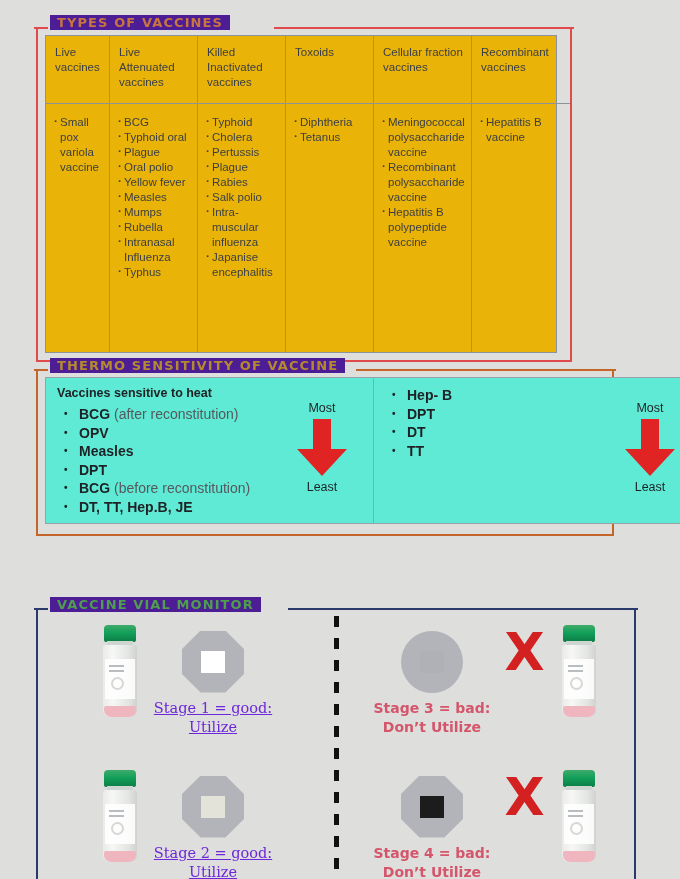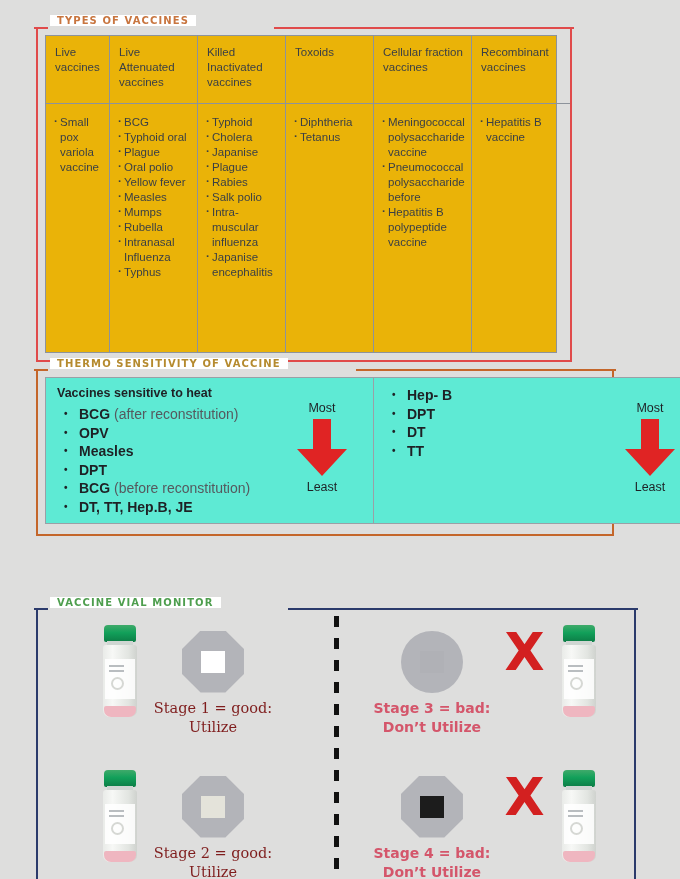--- a/index.html
+++ b/index.html
@@ -40,23 +40,23 @@
     position: absolute;
     right: -2px; top: 0;
     height: 2px;
   }
 
   .section-title {
     position: absolute;
     top: -11px;
     left: 14px;
     padding: 0 7px;
-    background: #ffffff;
+    background: #4c1d95;
     font-family: "DejaVu Sans", sans-serif;
-    font-size: 10px;
+    font-size: 13px;
     font-weight: 700;
     letter-spacing: 1.1px;
     white-space: nowrap;
     z-index: 4;
   }
 
   
   #sec-types { left: 36px; top: 27px; width: 536px; height: 335px; }
   #sec-types .section-frame { border-color: #e04a4a; }
   #sec-types .frame-top-left,
@@ -220,21 +220,21 @@
     position: relative;
     width: 24px; height: 22px;
   }
 
   .vvm-caption {
     font-family: "DejaVu Serif", serif;
     font-size: 14.5px;
     line-height: 19px;
     white-space: nowrap;
   }
-  .vvm-caption.good { color: #7f1d1d; }
+  .vvm-caption.good { color: #6d28d9; text-decoration: underline; }
   .vvm-caption.bad  { color: #d4566b; font-family: "DejaVu Sans", sans-serif; font-weight: 700; font-size: 14px; }
 
   .x-mark {
     font-family: "DejaVu Sans", sans-serif;
     font-size: 52px;
     font-weight: 700;
     color: #d32020;
     line-height: 50px;
     padding-top: 2px;
   }
@@ -326,42 +326,42 @@
         <div class="li">Intranasal Influenza</div>
         <div class="li">Typhus</div>
       </div>
     </div>
 
     <div class="vcol w-mid">
       <div class="vhead">Killed Inactivated vaccines</div>
       <div class="vbody">
         <div class="li">Typhoid</div>
         <div class="li">Cholera</div>
-        <div class="li">Japanise</div>
+        <div class="li">Pertussis</div>
         <div class="li">Plague</div>
         <div class="li">Rabies</div>
         <div class="li">Salk polio</div>
         <div class="li">Intra-muscular influenza</div>
         <div class="li">Japanise encephalitis</div>
       </div>
     </div>
 
     <div class="vcol w-mid">
       <div class="vhead">Toxoids</div>
       <div class="vbody">
         <div class="li">Diphtheria</div>
         <div class="li">Tetanus</div>
       </div>
     </div>
 
     <div class="vcol w-wide">
       <div class="vhead">Cellular fraction vaccines</div>
       <div class="vbody">
         <div class="li">Meningococcal polysaccharide vaccine</div>
-        <div class="li">Pneumococcal polysaccharide before</div>
+        <div class="li">Recombinant polysaccharide vaccine</div>
         <div class="li">Hepatitis B polypeptide vaccine</div>
       </div>
     </div>
 
     <div class="vcol w-wide">
       <div class="vhead">Recombinant vaccines</div>
       <div class="vbody">
         <div class="li">Hepatitis B vaccine</div>
       </div>
     </div>

